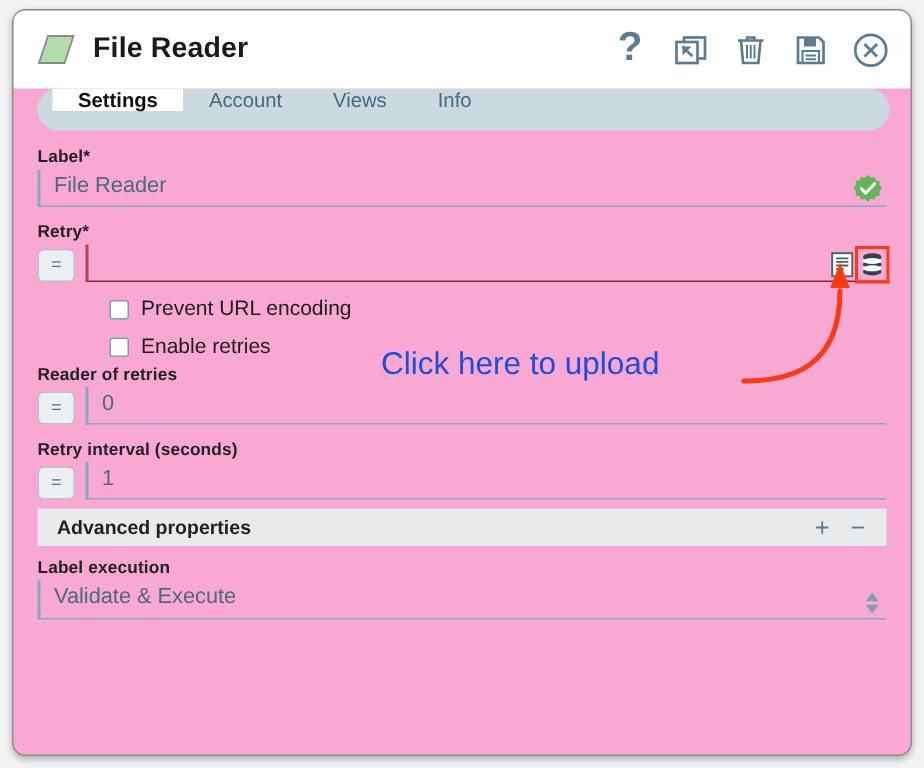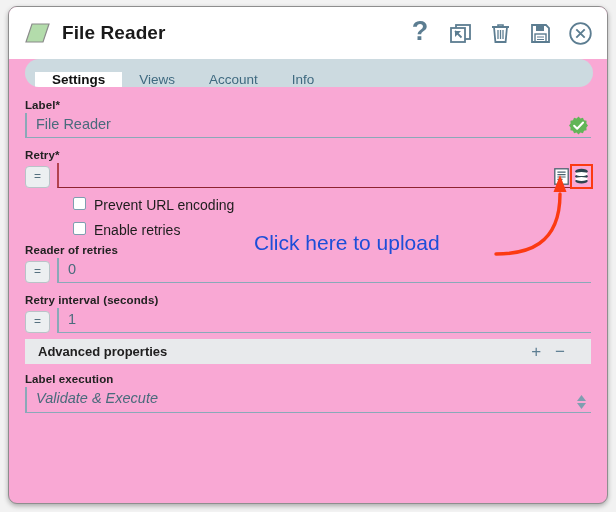--- a/index.html
+++ b/index.html
@@ -78,21 +78,21 @@
     padding-bottom: 3px;
   }
 
   
   .tabstrip {
     margin: 0 14px 0 16px;
     height: 28px;
     background: #ccdae0;
     border-radius: 14px;
     display: flex;
-    align-items: flex-end;
+    align-items: flex-start;
     overflow: hidden;
     padding-left: 10px;
   }
   .tab {
     display: flex;
     align-items: center;
     padding: 0 17px;
     font-size: 13.5px;
     color: #3f6a80;
     cursor: pointer;
@@ -195,21 +195,21 @@
     color: #4a6370;
   }
   .icon-btn.highlighted {
     outline: 2.5px solid #fc3a12;
     outline-offset: 1px;
   }
 
   
   .check-row {
     display: flex;
-    align-items: flex-start;
+    align-items: flex-end;
     margin-bottom: 9px;
     margin-left: 5px;
     padding-left: 43px;
   }
   .cbox {
     width: 13px;
     height: 13px;
     border: 1.5px solid #7f9eb0;
     border-radius: 2px;
     background: #ffffff;
@@ -223,21 +223,21 @@
     cursor: pointer;
   }
 
   
   .adv-bar {
     margin-top: 6px;
     height: 25px;
     background: #e8eaec;
     display: flex;
     align-items: center;
-    padding: 0 20px 0 13px;
+    padding: 0 8px 0 13px;
   }
   .adv-title {
     font-size: 13px;
     font-weight: bold;
     color: #202020;
   }
   .adv-actions {
     margin-left: auto;
     display: flex;
     align-items: center;
@@ -249,21 +249,20 @@
     font-size: 17px;
     line-height: 1;
     cursor: pointer;
   }
 
   
   .select-wrap {
     position: relative;
     display: flex;
     align-items: flex-end;
-    font-style: italic;
   }
   .select-box {
     flex: 1 1 auto;
     height: 26px;
     border: none;
     border-bottom: 1px solid #8aa9b8;
     border-left: 2px solid #8aa9b8;
     background: transparent;
     font-size: 14.5px;
     color: #4a6b7c;
@@ -348,22 +347,22 @@
           <svg width="25" height="25" viewBox="0 0 25 25">
             <circle cx="12.5" cy="12.5" r="10.3" fill="none" stroke="#5c7d91" stroke-width="1.8"></circle>
             <path d="M8.3 8.3 L16.7 16.7 M16.7 8.3 L8.3 16.7" stroke="#5c7d91" stroke-width="1.9"></path>
           </svg>
         </div>
       </div>
     </div>
 
     <div class="tabstrip">
       <div class="tab active">Settings</div>
+      <div class="tab">Account</div>
       <div class="tab">Views</div>
-      <div class="tab">Account</div>
       <div class="tab">Info</div>
     </div>
 
     <div class="body">
 
       <div class="field">
         <div class="field-label">Label*</div>
         <div class="row">
           <input class="underline-input" type="text" value="File Reader" style="">
           <svg class="valid-badge" viewBox="0 0 20 20">

